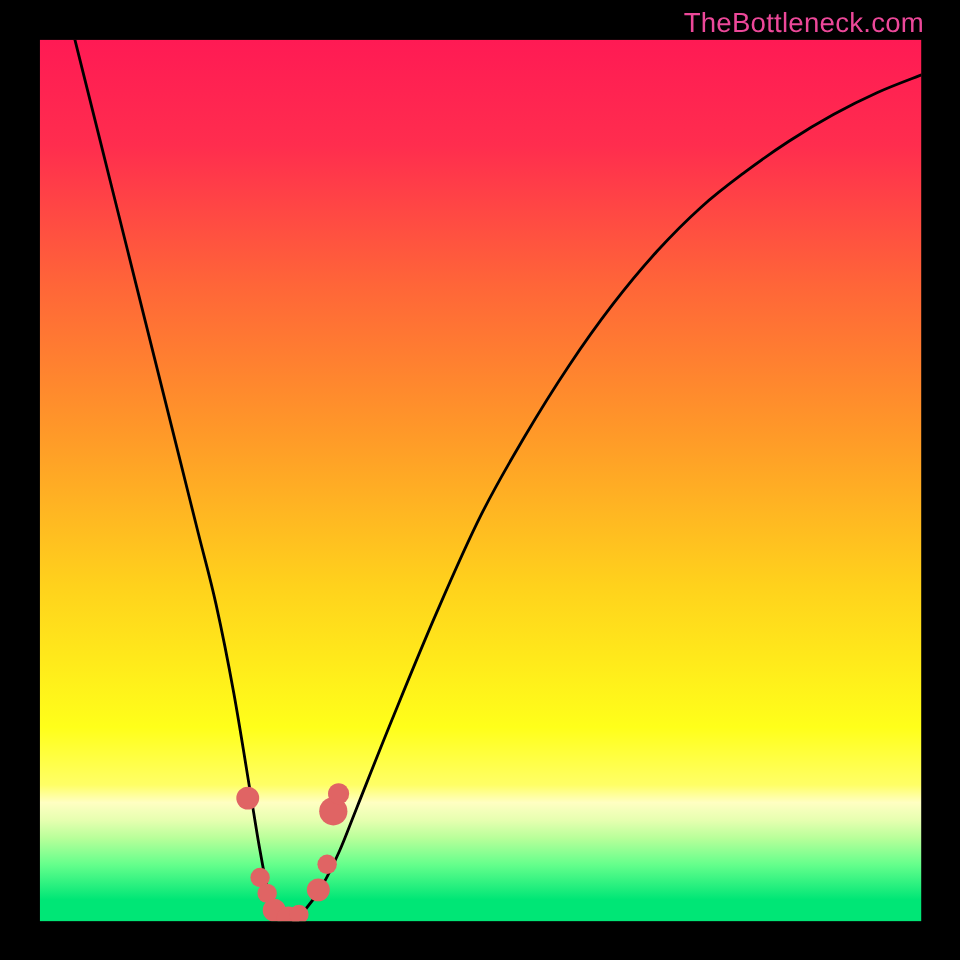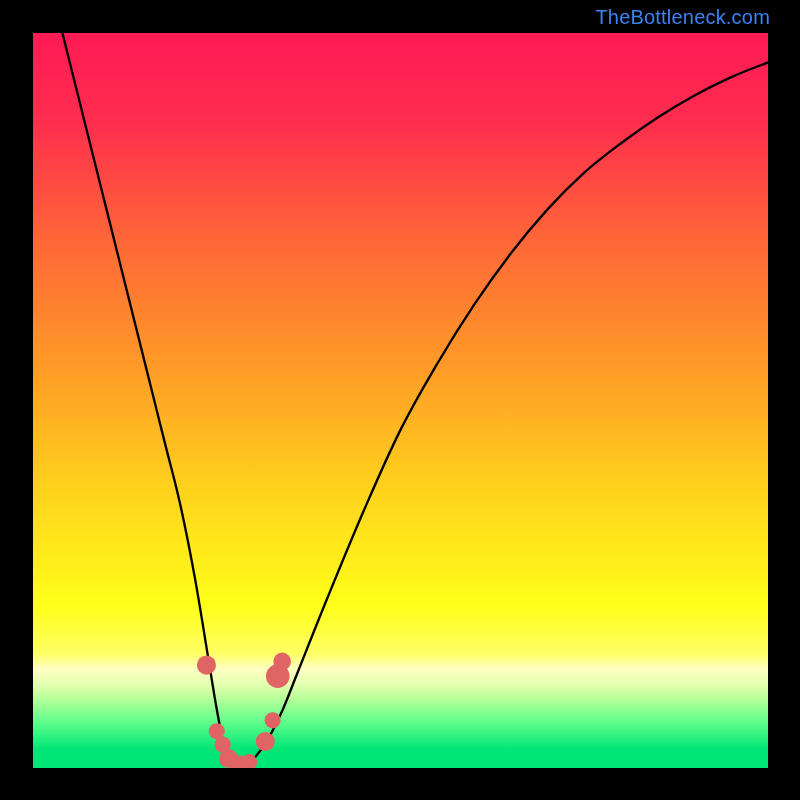--- a/index.html
+++ b/index.html
@@ -33,22 +33,22 @@
   .curve-svg {
     position: absolute;
     inset: 0;
     width: 100%;
     height: 100%;
   }
   .watermark {
     position: absolute;
     top: 6px;
     right: 30px;
-    color: #3b82f6;
-    font-size: 20px;
+    color: #ec4899;
+    font-size: 23px;
     font-weight: 400;
     letter-spacing: 0.2px;
   }
 </style>
 </head>
 <body>
 
 <div class="frame">
   <div class="watermark">TheBottleneck.com</div>
   <div class="plot-area">

